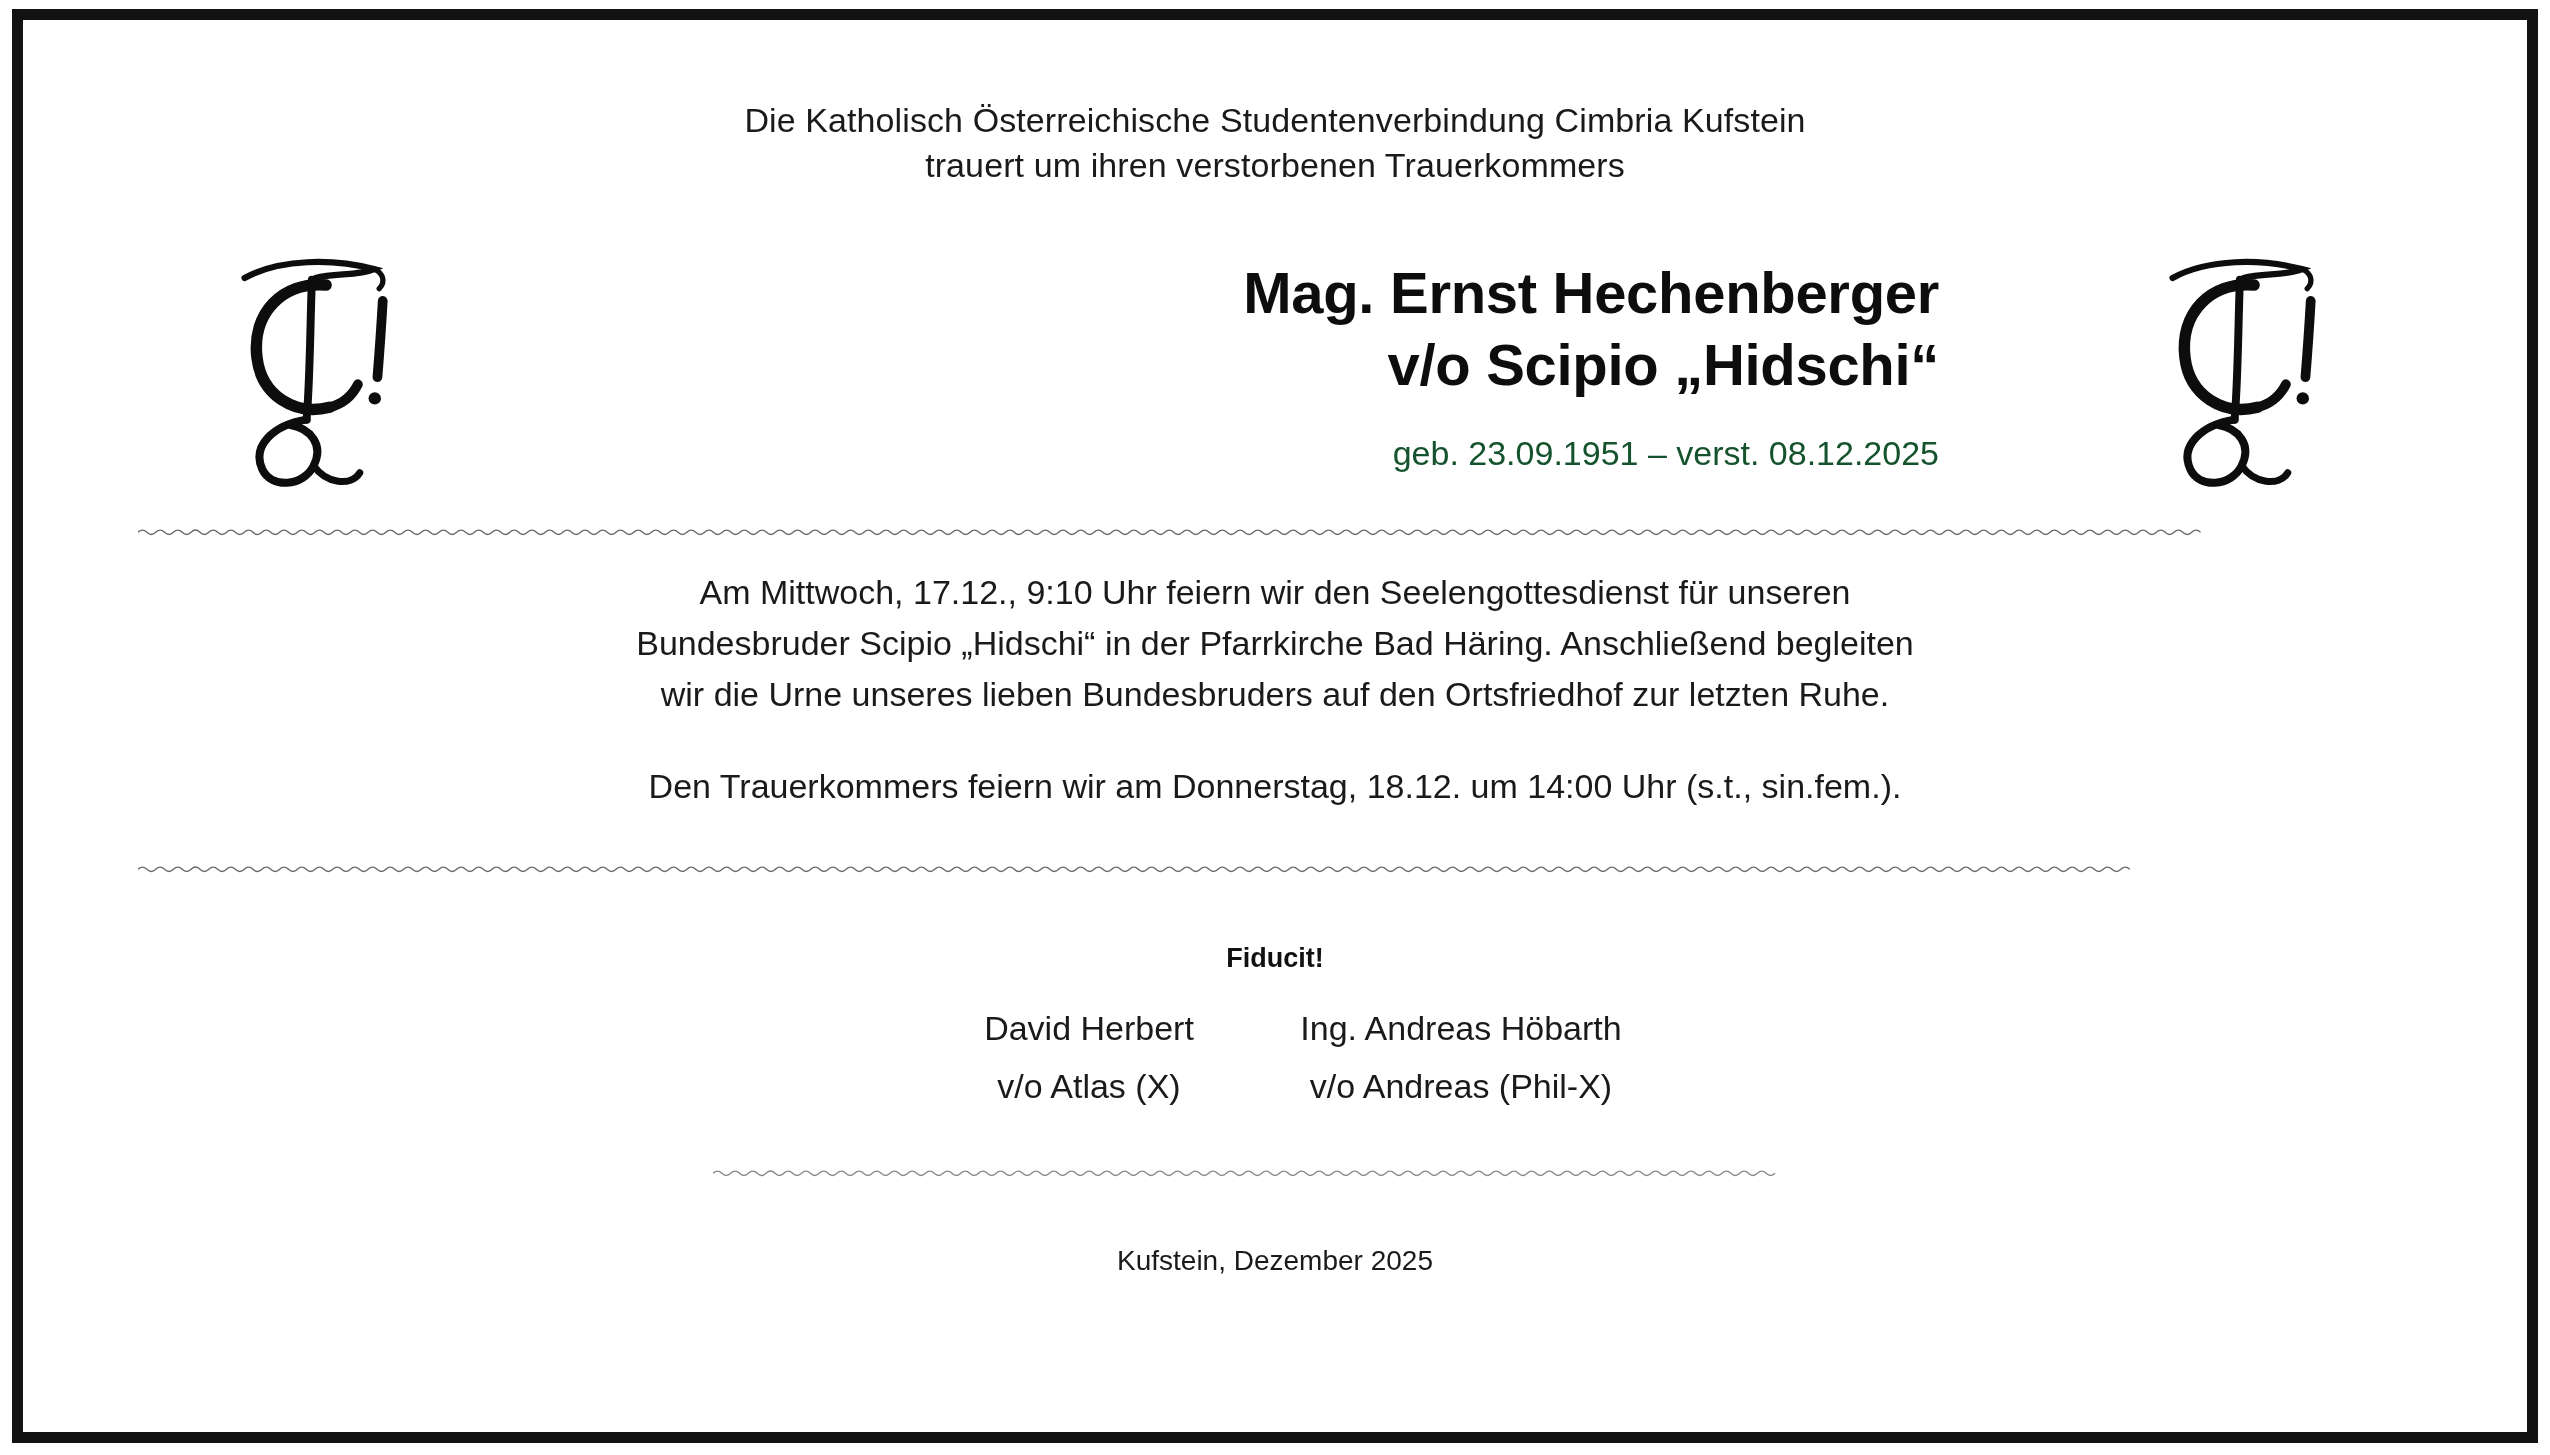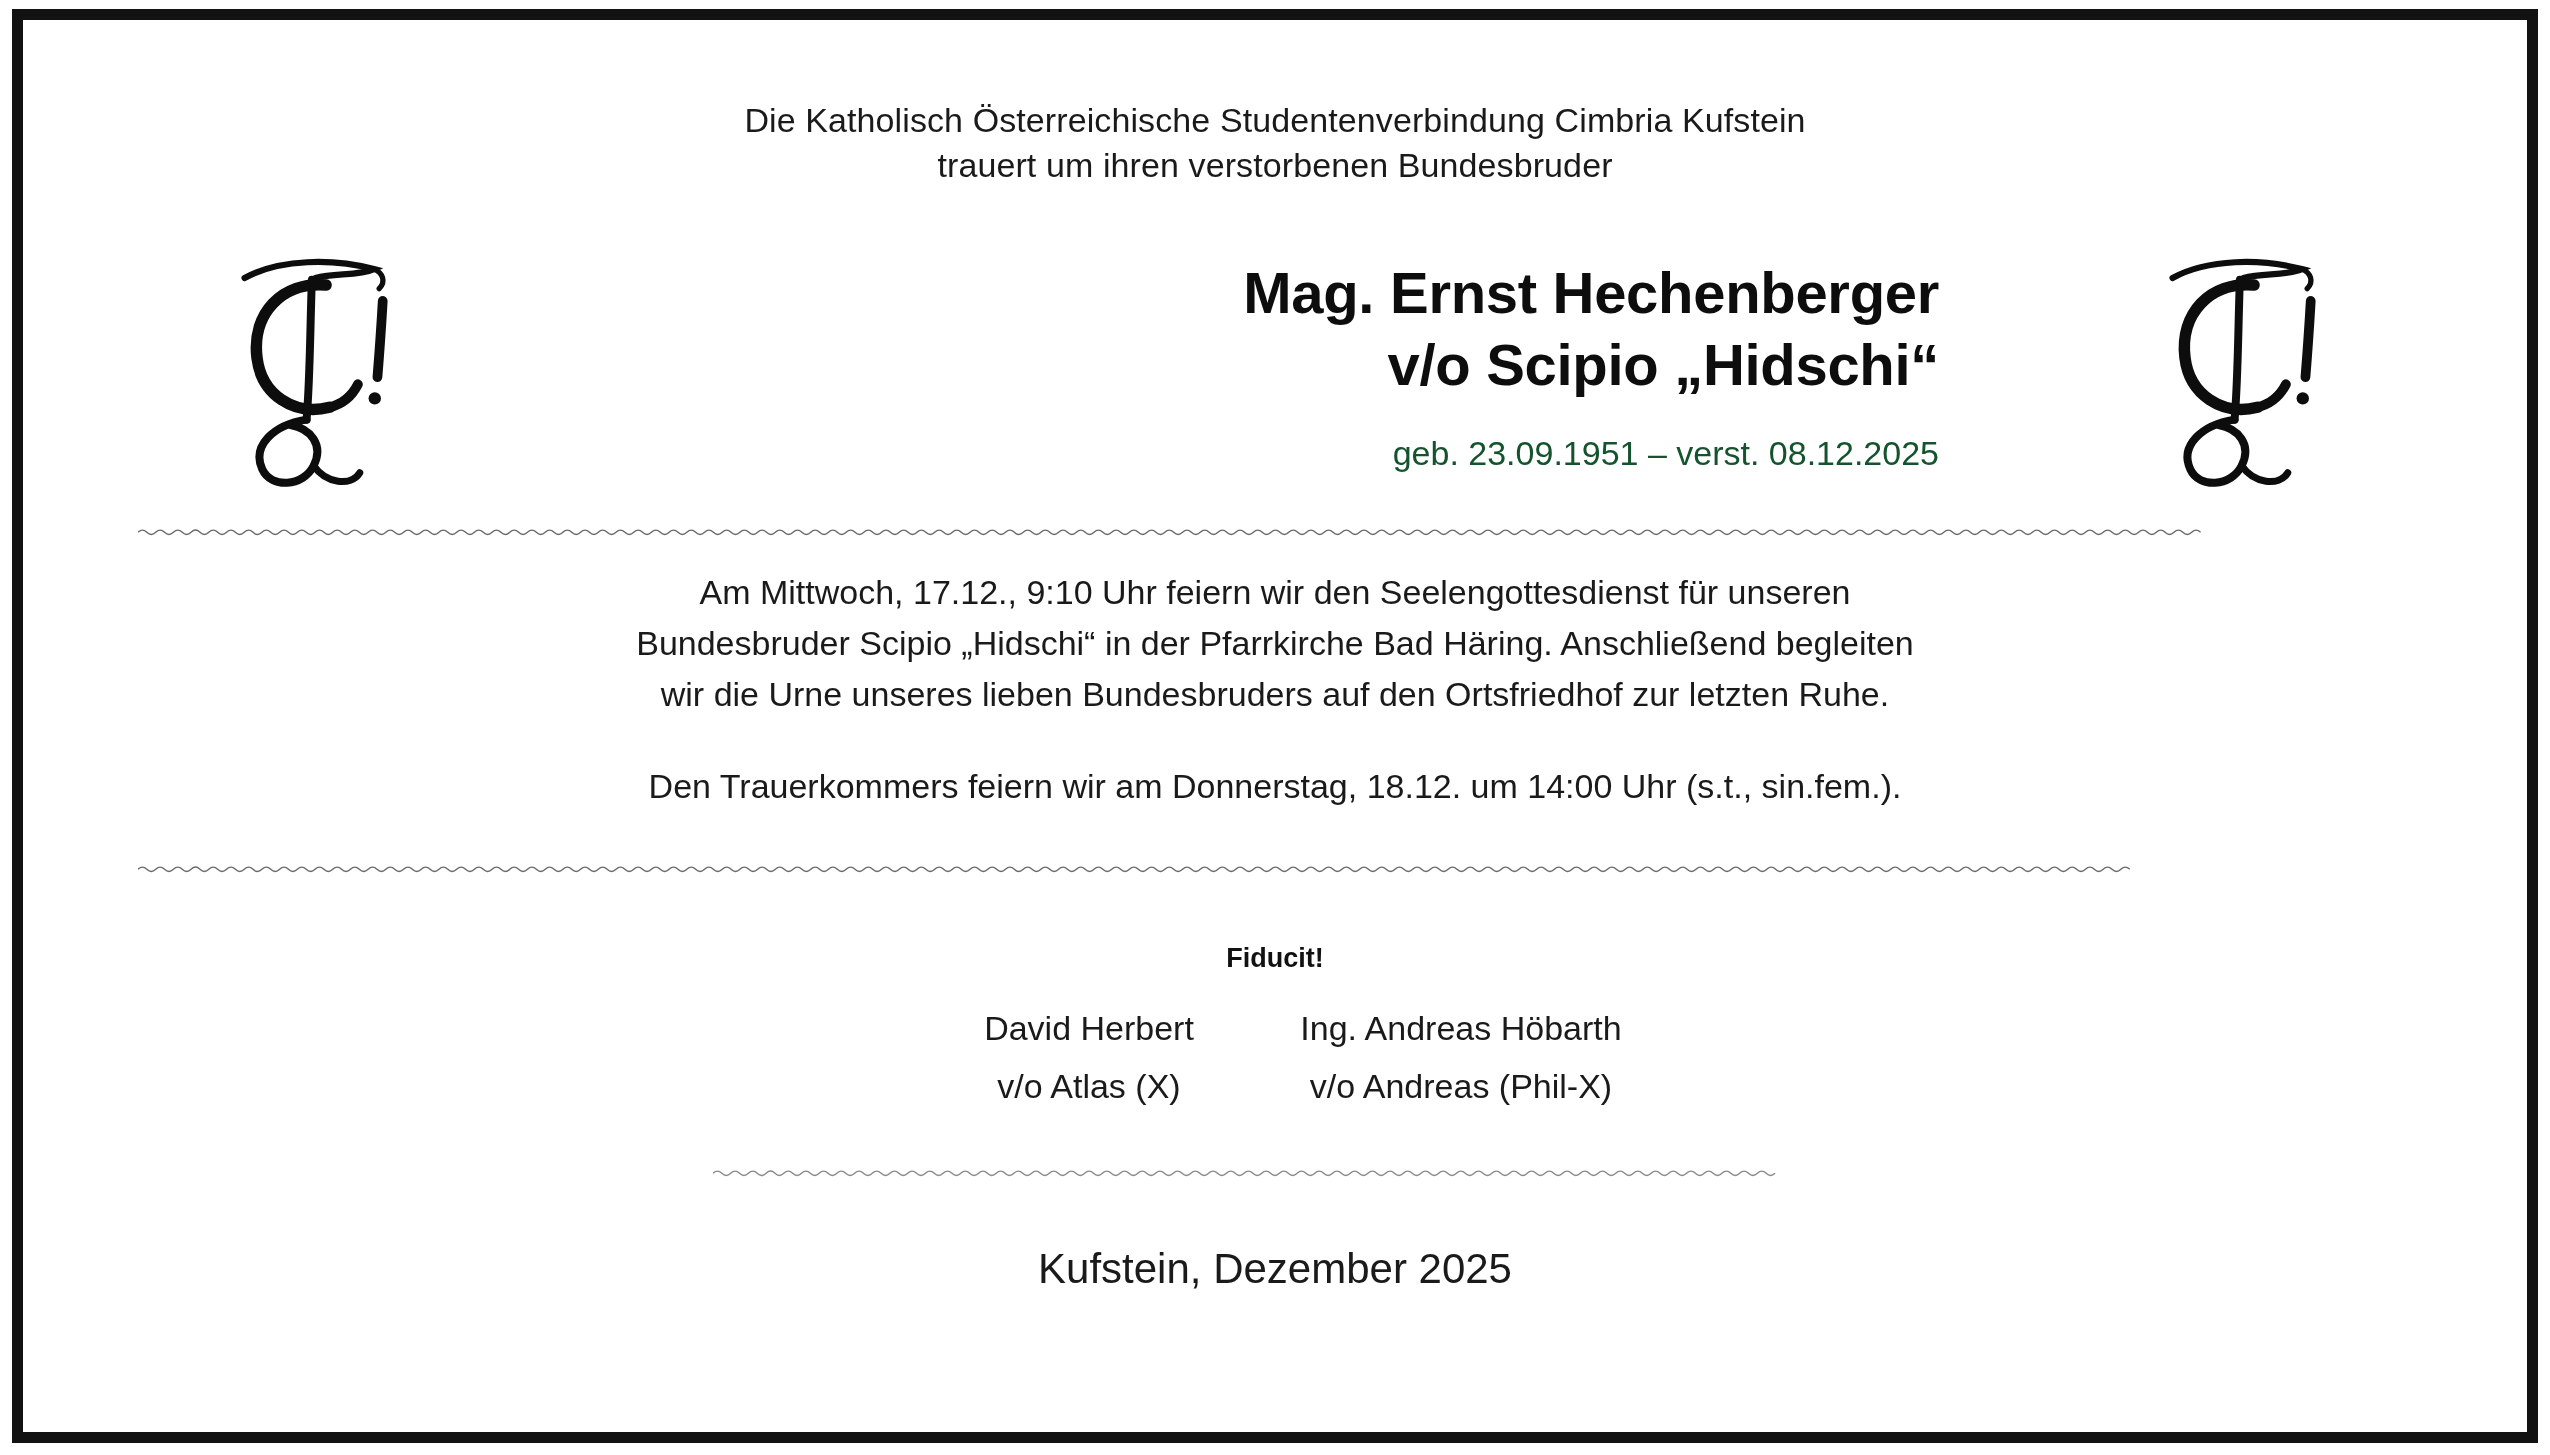--- a/index.html
+++ b/index.html
@@ -163,34 +163,34 @@
     color: #1a1a1a;
     margin-top: 12.4px;
   }
 
   .closing-wrap {
     text-align: center;
     padding-top: 30px;
   }
   .closing {
     margin-top: 37px;
-    font-size: 42px;
+    font-size: 28px;
     color: #1a1a1a;
   }
 </style>
 </head>
 <body>
 
 <div class="page">
   <div class="mourning-frame">
     <div class="inner">
 
       <div class="header">
         <div class="header-line">Die Katholisch Österreichische Studentenverbindung Cimbria Kufstein</div>
-        <div class="header-line">trauert um ihren verstorbenen Bundesbruder</div>
+        <div class="header-line">trauert um ihren verstorbenen Trauerkommers</div>
       </div>
 
       <div class="crest-row">
 
         <div class="zirkel left">
           <svg width="186" height="257" viewBox="0 0 210 290" aria-hidden="true">
             <g fill="none" stroke="#0d0d0d" stroke-linecap="round">
 
               <path d="M30 36 C70 14, 130 14, 176 26 C158 34, 132 30, 110 36" stroke-width="7"></path>
               <path d="M176 26 C186 30, 190 40, 182 48" stroke-width="6"></path>

